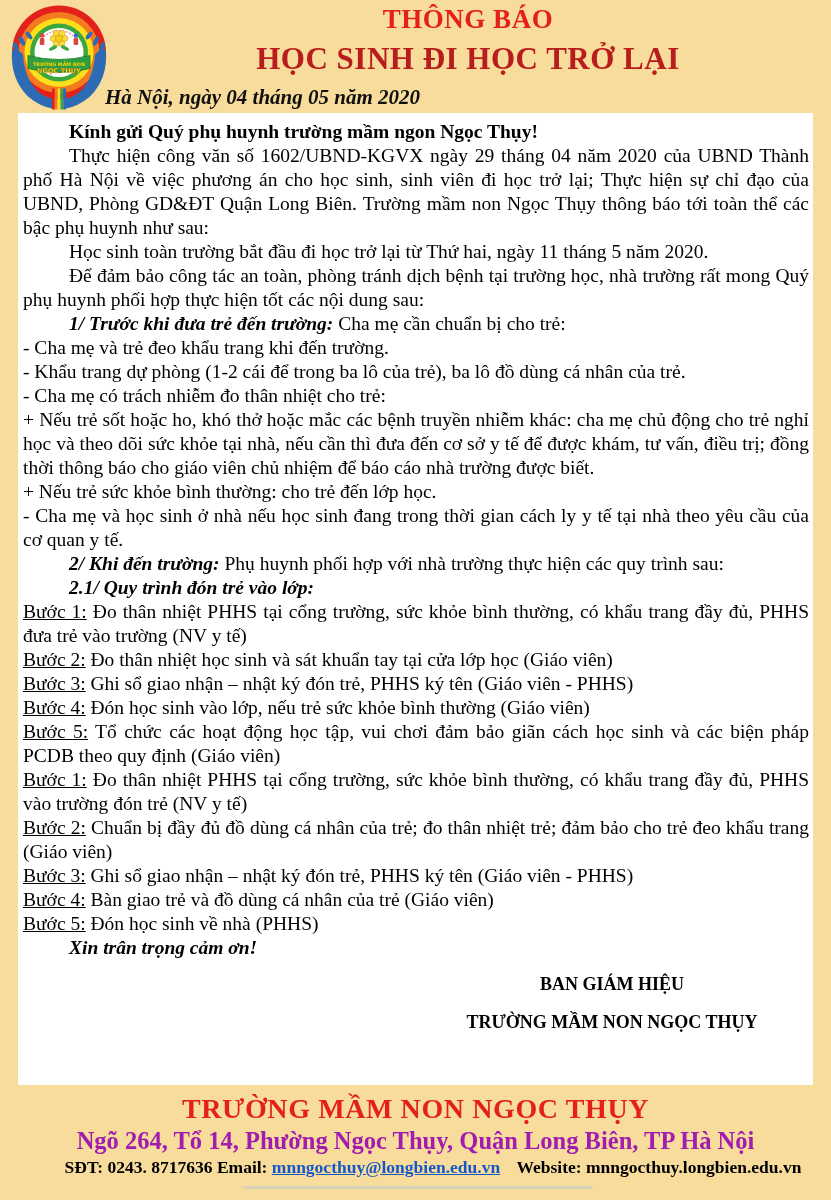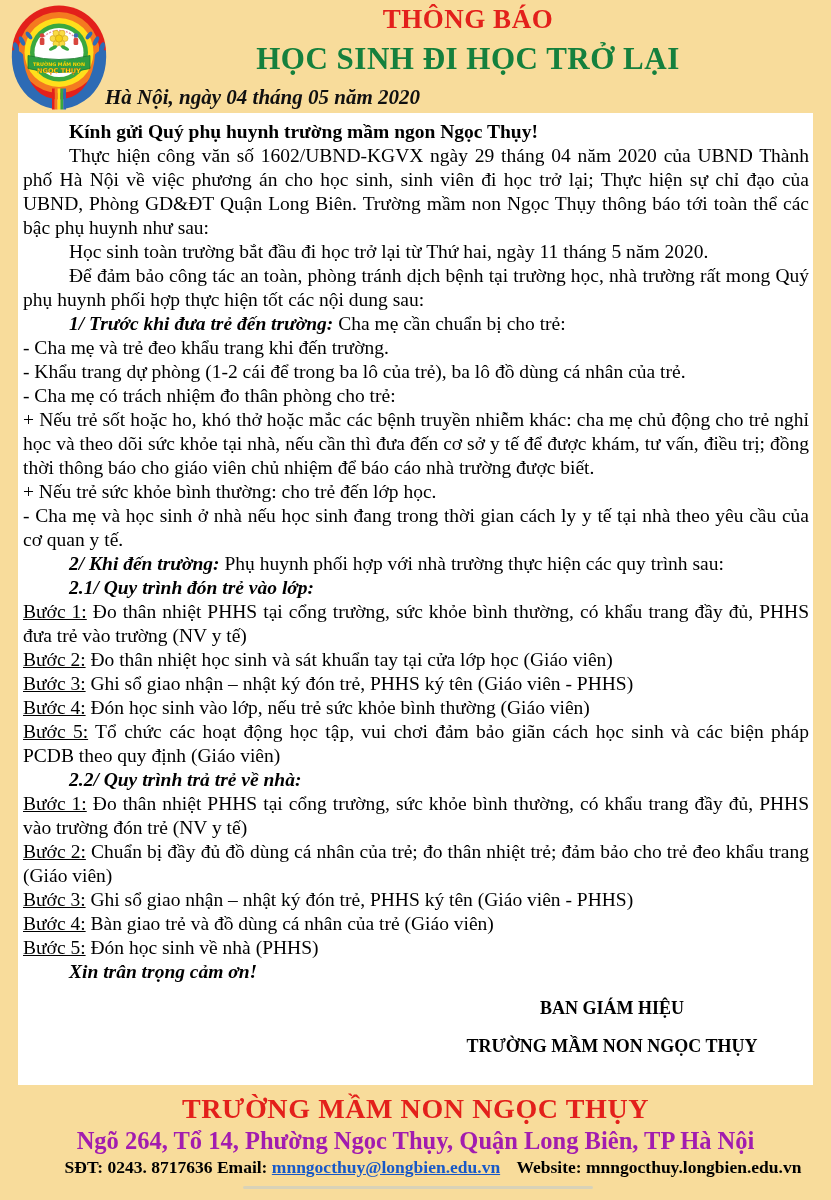--- a/index.html
+++ b/index.html
@@ -6,21 +6,21 @@
   body{
     width:831px;height:1200px;position:relative;overflow:hidden;
     background:#F8DC9B;
     font-family:"Liberation Serif", serif;
     color:#000;
   }
   .header{position:absolute;left:0;top:0;width:831px;height:113px;}
   .logo{position:absolute;left:8px;top:4px;width:102px;height:109px;}
   .titles{position:absolute;left:105px;top:0;width:726px;}
   .h-title{margin-top:4px;text-align:center;font-size:27px;font-weight:bold;color:#E3201B;letter-spacing:.5px;}
-  .h-sub{margin-top:6px;text-align:center;font-size:31px;font-weight:bold;color:#15803d;letter-spacing:.5px;}
+  .h-sub{margin-top:6px;text-align:center;font-size:31px;font-weight:bold;color:#b91c1c;letter-spacing:.5px;}
   .h-date{margin-top:8px;text-align:left;padding-right:55px;font-size:21px;font-weight:bold;font-style:italic;color:#101010;}
 
   .panel{
     position:absolute;left:18px;top:113px;width:795px;height:972px;background:#FFFFFF;
     box-sizing:border-box;padding:7px 4px 0 5px;
     font-size:19.5px;line-height:24px;
   }
   .para{margin:0;font-family:Liberation Serif, serif;}
   .indent{text-indent:46px;}
   .justify{text-align:justify;}
@@ -99,32 +99,31 @@
 
 <div class="panel">
   <div id="paras">
       <p class="para indent bold"><span>Kính gửi Quý phụ huynh trường mầm ngon Ngọc Thụy!</span></p>
       <p class="para indent justify"><span>Thực hiện công văn số 1602/UBND-KGVX ngày 29 tháng 04 năm 2020 của UBND Thành phố Hà Nội về việc phương án cho học sinh, sinh viên đi học trở lại; Thực hiện sự chỉ đạo của UBND, Phòng GD&amp;ĐT Quận Long Biên. Trường mầm non Ngọc Thụy thông báo tới toàn thể các bậc phụ huynh như sau:</span></p>
       <p class="para indent"><span>Học sinh toàn trường bắt đầu đi học trở lại từ Thứ hai, ngày 11 tháng 5 năm 2020.</span></p>
       <p class="para indent justify"><span>Để đảm bảo công tác an toàn, phòng tránh dịch bệnh tại trường học, nhà trường rất mong Quý phụ huynh phối hợp thực hiện tốt các nội dung sau:</span></p>
       <p class="para indent"><span class="lead-bi">1/ Trước khi đưa trẻ đến trường:</span><span> Cha mẹ cần chuẩn bị cho trẻ:</span></p>
       <p class="para"><span>- Cha mẹ và trẻ đeo khẩu trang khi đến trường.</span></p>
       <p class="para"><span>- Khẩu trang dự phòng (1-2 cái để trong ba lô của trẻ), ba lô đồ dùng cá nhân của trẻ.</span></p>
-      <p class="para"><span>- Cha mẹ có trách nhiệm đo thân phòng cho trẻ:</span></p>
+      <p class="para"><span>- Cha mẹ có trách nhiễm đo thân nhiệt cho trẻ:</span></p>
       <p class="para justify"><span>+ Nếu trẻ sốt hoặc ho, khó thở hoặc mắc các bệnh truyền nhiễm khác: cha mẹ chủ động cho trẻ nghỉ học và theo dõi sức khỏe tại nhà, nếu cần thì đưa đến cơ sở y tế để được khám, tư vấn, điều trị; đồng thời thông báo cho giáo viên chủ nhiệm để báo cáo nhà trường được biết.</span></p>
       <p class="para"><span>+ Nếu trẻ sức khỏe bình thường: cho trẻ đến lớp học.</span></p>
       <p class="para justify"><span>- Cha mẹ và học sinh ở nhà nếu học sinh đang trong thời gian cách ly y tế tại nhà theo yêu cầu của cơ quan y tế.</span></p>
       <p class="para indent"><span class="lead-bi">2/ Khi đến trường:</span><span> Phụ huynh phối hợp với nhà trường thực hiện các quy trình sau:</span></p>
       <p class="para indent"><span class="lead-bi">2.1/ Quy trình đón trẻ vào lớp:</span><span></span></p>
       <p class="para justify"><span class="lead-u">Bước 1:</span><span> Đo thân nhiệt PHHS tại cổng trường, sức khỏe bình thường, có khẩu trang đầy đủ, PHHS đưa trẻ vào trường (NV y tế)</span></p>
       <p class="para"><span class="lead-u">Bước 2:</span><span> Đo thân nhiệt học sinh và sát khuẩn tay tại cửa lớp học (Giáo viên)</span></p>
       <p class="para"><span class="lead-u">Bước 3:</span><span> Ghi sổ giao nhận – nhật ký đón trẻ, PHHS ký tên (Giáo viên - PHHS)</span></p>
       <p class="para"><span class="lead-u">Bước 4:</span><span> Đón học sinh vào lớp, nếu trẻ sức khỏe bình thường (Giáo viên)</span></p>
       <p class="para justify"><span class="lead-u">Bước 5:</span><span> Tổ chức các hoạt động học tập, vui chơi đảm bảo giãn cách học sinh và các biện pháp PCDB theo quy định (Giáo viên)</span></p>
-      <p class="para indent"><span class="lead-bi">2.2/ Quy trình trả trẻ về nhà:</span><span></span></p>
       <p class="para justify"><span class="lead-u">Bước 1:</span><span> Đo thân nhiệt PHHS tại cổng trường, sức khỏe bình thường, có khẩu trang đầy đủ, PHHS vào trường đón trẻ (NV y tế)</span></p>
       <p class="para justify"><span class="lead-u">Bước 2:</span><span> Chuẩn bị đầy đủ đồ dùng cá nhân của trẻ; đo thân nhiệt trẻ; đảm bảo cho trẻ đeo khẩu trang (Giáo viên)</span></p>
       <p class="para"><span class="lead-u">Bước 3:</span><span> Ghi sổ giao nhận – nhật ký đón trẻ, PHHS ký tên (Giáo viên - PHHS)</span></p>
       <p class="para"><span class="lead-u">Bước 4:</span><span> Bàn giao trẻ và đồ dùng cá nhân của trẻ (Giáo viên)</span></p>
       <p class="para"><span class="lead-u">Bước 5:</span><span> Đón học sinh về nhà (PHHS)</span></p>
       <p class="para indent bold italic"><span>Xin trân trọng cảm ơn!</span></p>
     </div>
   <div class="signature">
     <div class="sig1">BAN GIÁM HIỆU</div>
     <div class="sig2">TRƯỜNG MẦM NON NGỌC THỤY</div>

